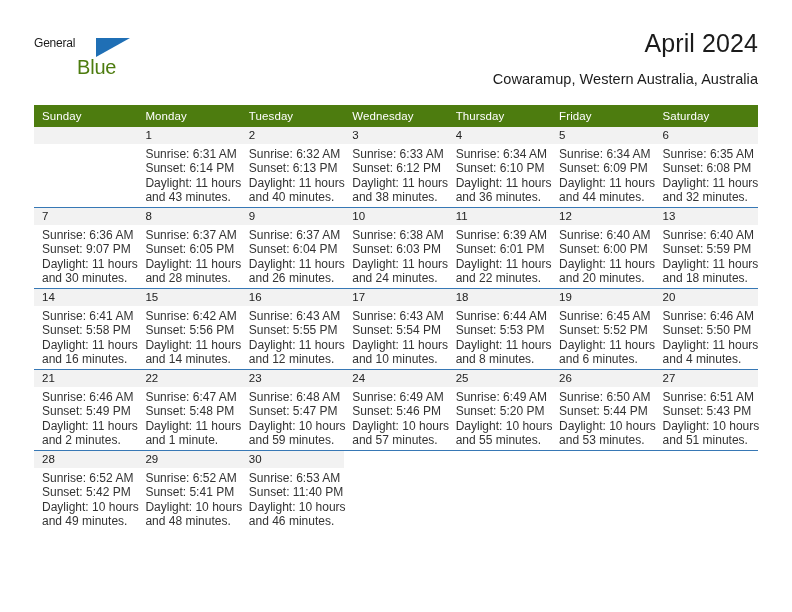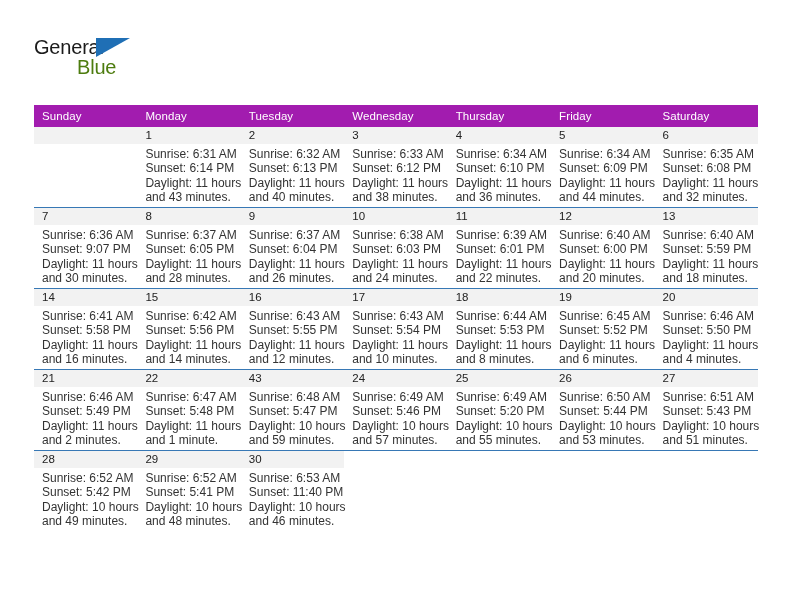--- a/index.html
+++ b/index.html
@@ -34,21 +34,21 @@
     position: absolute;
     left: 0;
     top: 8px;
     width: 110px;
     height: 46px;
   }
   .brand-general {
     position: absolute;
     left: 0;
     top: 0;
-    font-size: 20px;
+    font-size: 12px;
     letter-spacing: -0.2px;
     color: #1b1b1b;
     font-family: "Liberation Sans", sans-serif;
   }
   .brand-triangle {
     position: absolute;
     left: 62px;
     top: 2px;
     width: 0;
     height: 0;
@@ -90,21 +90,21 @@
     position: absolute;
     left: 34px;
     top: 105px;
     width: 724px;
     border-collapse: collapse;
     table-layout: fixed;
   }
   .calendar col { width: 103.4px; }
 
   .calendar thead th {
-    background: #a21caf;
+    background: #4d7c0f;
     color: #ffffff;
     font-size: 11.5px;
     font-weight: normal;
     text-align: left;
     padding: 5px 0 5px 8px;
     height: 11px;
     letter-spacing: 0.1px;
   }
 
   .calendar tbody tr.week-row > td {
@@ -148,20 +148,24 @@
 <div class="page">
 
   <div class="header">
 
     <div class="brand">
       <span class="brand-general">General</span>
       <span class="brand-triangle"></span>
       <span class="brand-blue">Blue</span>
     </div>
 
+    <div class="title-block">
+      <div class="cal-title">April 2024</div>
+      <div class="cal-subtitle">Cowaramup, Western Australia, Australia</div>
+    </div>
 
   </div>
 
   <table class="calendar">
     <colgroup>
       <col>
         <col>
         <col>
         <col>
         <col>
@@ -429,21 +433,21 @@
               <div class="detail">
                 <div>Sunrise: 6:47 AM</div>
                 <div>Sunset: 5:48 PM</div>
                 <div>Daylight: 11 hours</div>
                 <div>and 1 minute.</div>
               </div>
             </div>
           </td>
           <td>
             <div class="cell">
-              <div class="daynum">43</div>
+              <div class="daynum">23</div>
               <div class="detail">
                 <div>Sunrise: 6:48 AM</div>
                 <div>Sunset: 5:47 PM</div>
                 <div>Daylight: 10 hours</div>
                 <div>and 59 minutes.</div>
               </div>
             </div>
           </td>
           <td>
             <div class="cell">

